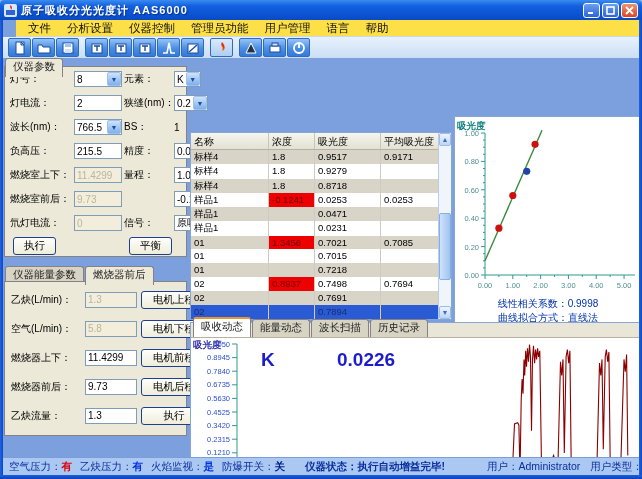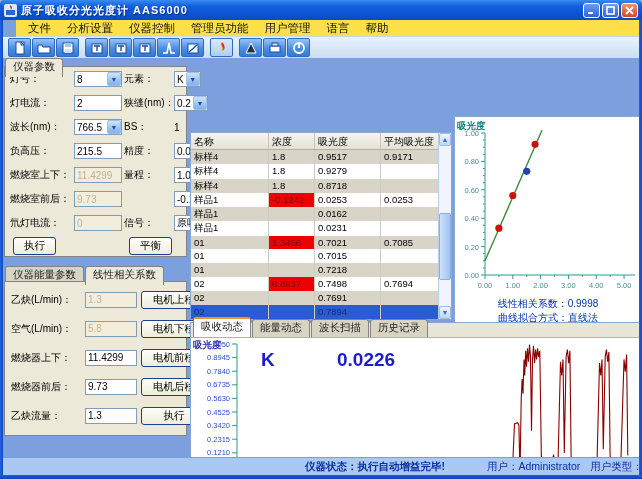--- a/index.html
+++ b/index.html
@@ -267,21 +267,21 @@
           </div>
         </div>
       <div style="display:flex;justify-content:space-between;padding:2px 14px 0 8px;">
         <button class="xp-btn">执行</button>
         <button class="xp-btn">平衡</button>
       </div>
     </div>
 
     <div class="tabstrip" style="left:2px;top:208px;" id="flameTabs">
         <span class="tab">仪器能量参数</span>
-        <span class="tab active">线性相关系数</span>
+        <span class="tab active">燃烧器前后</span>
       </div>
     <div class="panel" style="left:1px;top:223px;width:183px;height:155px;">
       <div id="flameBody" style="padding-top:3px;">
           <div class="flame-row">
             <span class="f-label">乙炔(L/min)：</span>
             <input class="ctl-input disabled" disabled="" value="1.3" style="">
             <button class="xp-btn">电机上移</button>
           </div>
           <div class="flame-row">
             <span class="f-label">空气(L/min)：</span>
@@ -334,21 +334,21 @@
           </div>
           <div class="trow">
             <span class="td c0">样品1</span>
             <span class="td c1 alert">-0.1241</span>
             <span class="td c2">0.0253</span>
             <span class="td c3">0.0253</span>
           </div>
           <div class="trow alt">
             <span class="td c0">样品1</span>
             <span class="td c1"></span>
-            <span class="td c2">0.0162</span>
+            <span class="td c2">0.0471</span>
             <span class="td c3"></span>
           </div>
           <div class="trow">
             <span class="td c0">样品1</span>
             <span class="td c1"></span>
             <span class="td c2">0.0231</span>
             <span class="td c3"></span>
           </div>
           <div class="trow alt">
             <span class="td c0">01</span>
@@ -532,20 +532,26 @@
             <text x="219.8517350157729" y="155" font-size="9" fill="#2b4fd0" font-weight="bold">时间(min)</text>
             <polyline points="49.8,128.5 54.8,128.7 61.1,128.0 67.4,128.6 73.7,128.1 80.0,128.7 86.3,128.2 92.6,128.5 98.9,128.0 105.2,128.7 111.5,128.2 117.7,128.6 124.0,128.1 130.3,128.7 136.6,128.2 142.9,128.5 149.2,128.7 155.5,128.1 161.8,128.6 168.1,128.2 174.4,128.7 180.7,128.1 187.0,128.5 193.3,128.7 199.6,128.1 205.9,128.6 212.1,128.2 218.4,128.7 224.7,128.2 231.0,128.5 237.3,128.7 243.6,128.1 249.9,128.6 256.2,128.2 262.5,128.7 268.8,128.2 275.1,128.5 281.4,128.1 287.7,128.6 294.0,128.2 300.3,126.6 304.0,128.5 309.1,128.2 314.1,126.0 317.9,128.2 321.6,128.5 323.5,86.0 326.7,84.8 327.9,87.2 329.0,137.1 330.2,62.0 331.1,41.1 332.0,55.8 333.0,21.4 333.7,37.4 334.7,12.8 335.5,28.8 336.5,10.3 337.5,23.8 338.5,6.6 339.5,18.9 340.5,92.8 341.5,21.4 342.5,7.8 343.6,25.1 344.6,11.5 345.6,21.4 346.6,10.3 347.6,18.9 348.8,12.8 350.6,135.8 352.5,123.5 355.0,124.8 357.5,122.3 360.0,124.2 362.6,117.4 364.4,123.5 367.0,124.8 369.5,23.8 370.7,37.4 372.0,21.4 373.3,114.9 375.1,18.9 376.4,11.5 377.7,25.1 378.9,12.8 380.2,127.2 382.7,122.3 385.8,123.5 389.0,121.1 392.1,123.5 395.9,122.1 399.7,123.5 403.5,122.3 406.0,124.8 408.5,25.1 409.8,37.4 411.0,21.4 412.3,111.2 414.2,18.9 415.4,11.5 416.7,23.8 417.9,14.0 419.2,126.0 422.3,124.2 426.1,125.4 429.9,123.5 433.0,21.4 434.3,33.7 435.6,16.5 436.8,117.4" fill="none" stroke="#8b0000" stroke-width="1.1"></polyline>
             <text x="70" y="28" font-size="19" fill="#1c1ccc" font-weight="bold">K</text>
             <text x="146" y="28" font-size="19" fill="#1c1ccc" font-weight="bold">0.0226</text>
           </svg></div>
     </div>
 
   </div>
 
   <div class="statusbar">
+    <div class="sb-left" id="sbFlags">
+        <span class="sb-seg"><span>空气压力：</span><b style="color: rgb(224, 0, 0);">有</b></span>
+        <span class="sb-seg"><span>乙炔压力：</span><b style="color: rgb(0, 51, 221);">有</b></span>
+        <span class="sb-seg"><span>火焰监视：</span><b style="color: rgb(0, 51, 221);">是</b></span>
+        <span class="sb-seg"><span>防爆开关：</span><b style="color: rgb(0, 34, 136);">关</b></span>
+      </div>
     <div class="sb-center">
       <span>仪器状态：</span><span>执行自动增益完毕!</span>
     </div>
     <div class="sb-right">
       <span class="sb-seg"><span>用户：</span><span>Administrator</span></span>
       <span class="sb-seg"><span>用户类型：</span></span>
     </div>
   </div>
 
   <div class="frame-left"></div>

